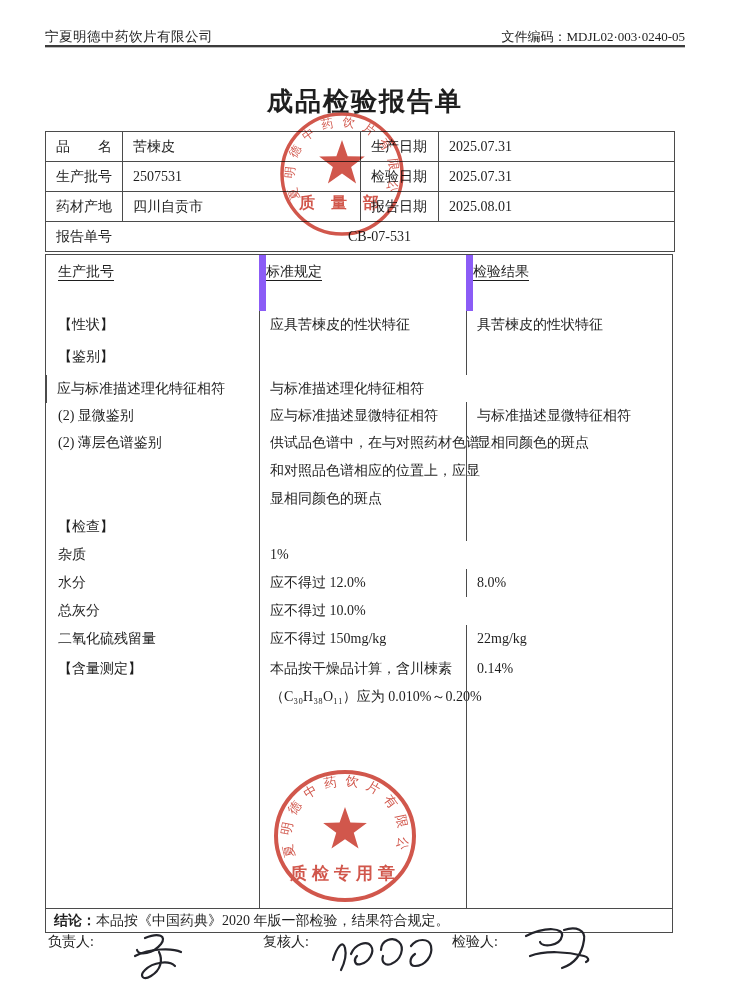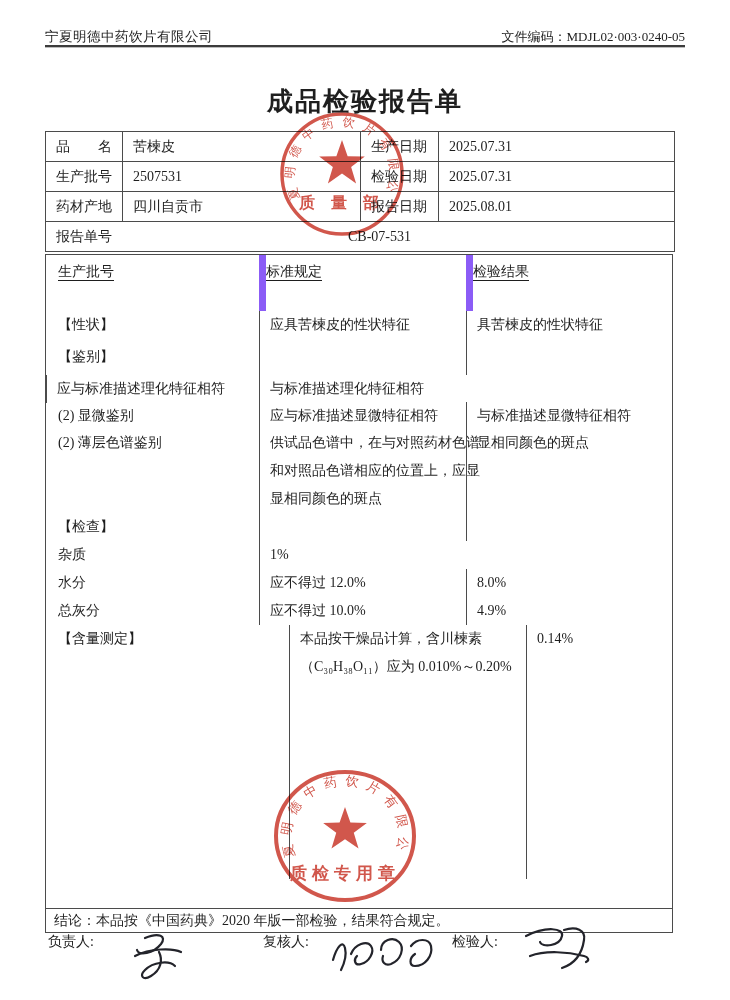--- a/index.html
+++ b/index.html
@@ -36,21 +36,21 @@
   .mhead .hc2,.mhead .hc3{text-align:left;border-left:7px solid #8b5cf6;}
   .mrow{display:grid;grid-template-columns:213px 207px 208px;}
   .mc{font-size:14px;line-height:27px;padding:0 10px;box-sizing:border-box;white-space:nowrap;overflow:visible;}
   .mc.c1{padding-left:12px;}
   .mc.c2,.mc.c3{border-left:1px solid #4b4b4b;}
   .mc .line{line-height:28px;}
 
   
   .conclusion{left:45px;top:908px;width:628px;height:25px;border:1px solid #4b4b4b;box-sizing:border-box;
     font-size:14px;line-height:23px;padding-left:8px;white-space:nowrap;}
-  .conclusion .lab{font-weight:normal;margin-top:16px;}
+  .conclusion .lab{font-weight:bold;margin-top:16px;}
 
   
   .signer{font-size:14px;top:933px;}
   .sg-resp{left:48px;} .sg-rev{left:263px;} .sg-insp{left:452px;}
   .sig{stroke:#23242b;stroke-width:2.2;fill:none;stroke-linecap:round;stroke-linejoin:round;}
 
   
   .stamp{mix-blend-mode:multiply;opacity:.85;}
   .stamp text{font-family:"Liberation Serif","DejaVu Serif",serif;}
 </style>
@@ -145,23 +145,29 @@
         <div class="mc c2">
           <div class="line">应不得过 12.0%</div>
         </div>
         <div class="mc c3">8.0%</div>
       </div>
       <div class="mrow" style="height: 28px;">
         <div class="mc c1">总灰分</div>
         <div class="mc c2">
           <div class="line">应不得过 10.0%</div>
         </div>
-        <div class="mc c3">4.9%</div>
-      </div>
-      <div class="mrow" style="height: 254px; gap: 30px;">
+      </div>
+      <div class="mrow" style="height: 30px;">
+        <div class="mc c1">二氧化硫残留量</div>
+        <div class="mc c2">
+          <div class="line">应不得过 150mg/kg</div>
+        </div>
+        <div class="mc c3">22mg/kg</div>
+      </div>
+      <div class="mrow" style="height: 254px;">
         <div class="mc c1">【含量测定】</div>
         <div class="mc c2">
           <div class="line">本品按干燥品计算，含川楝素</div>
           <div class="line">（C₃₀H₃₈O₁₁）应为 0.010%～0.20%</div>
         </div>
         <div class="mc c3">0.14%</div>
       </div>
     </div>
 </div>
 

